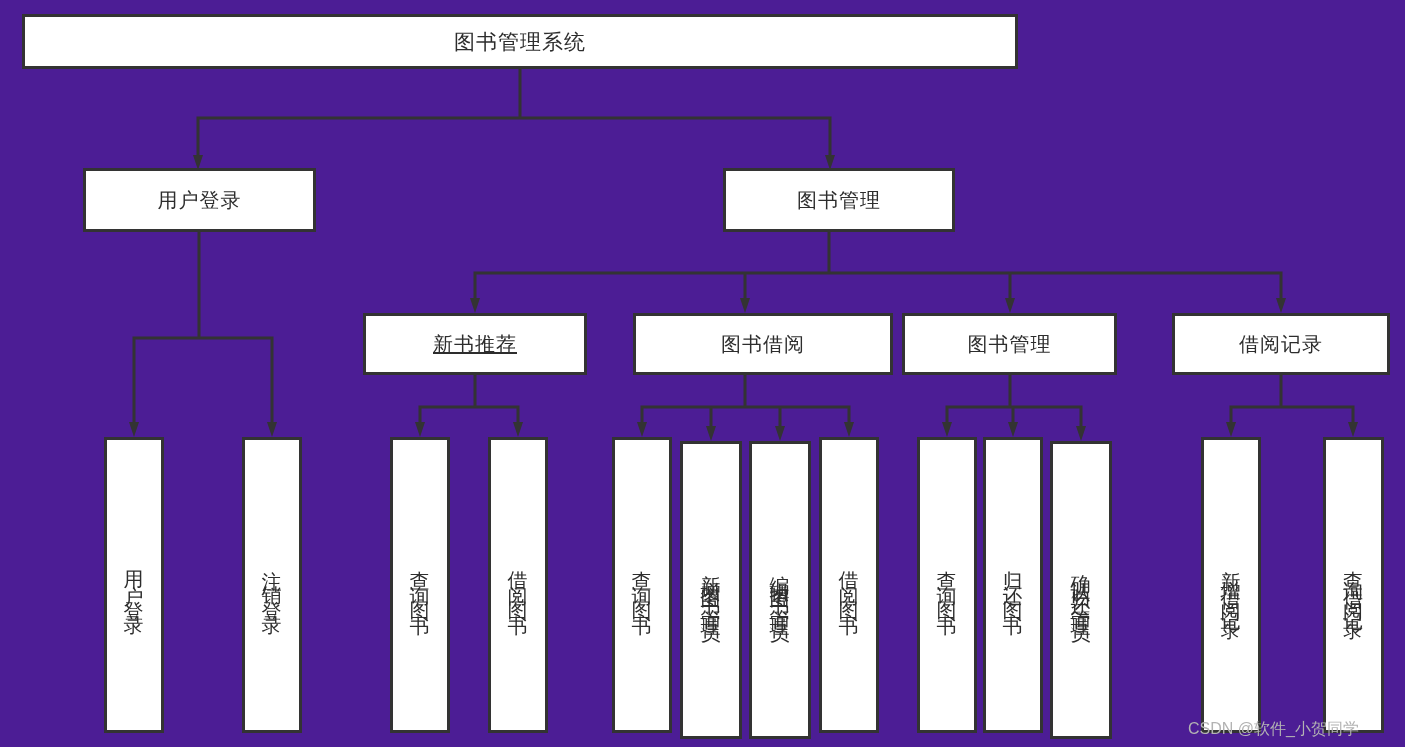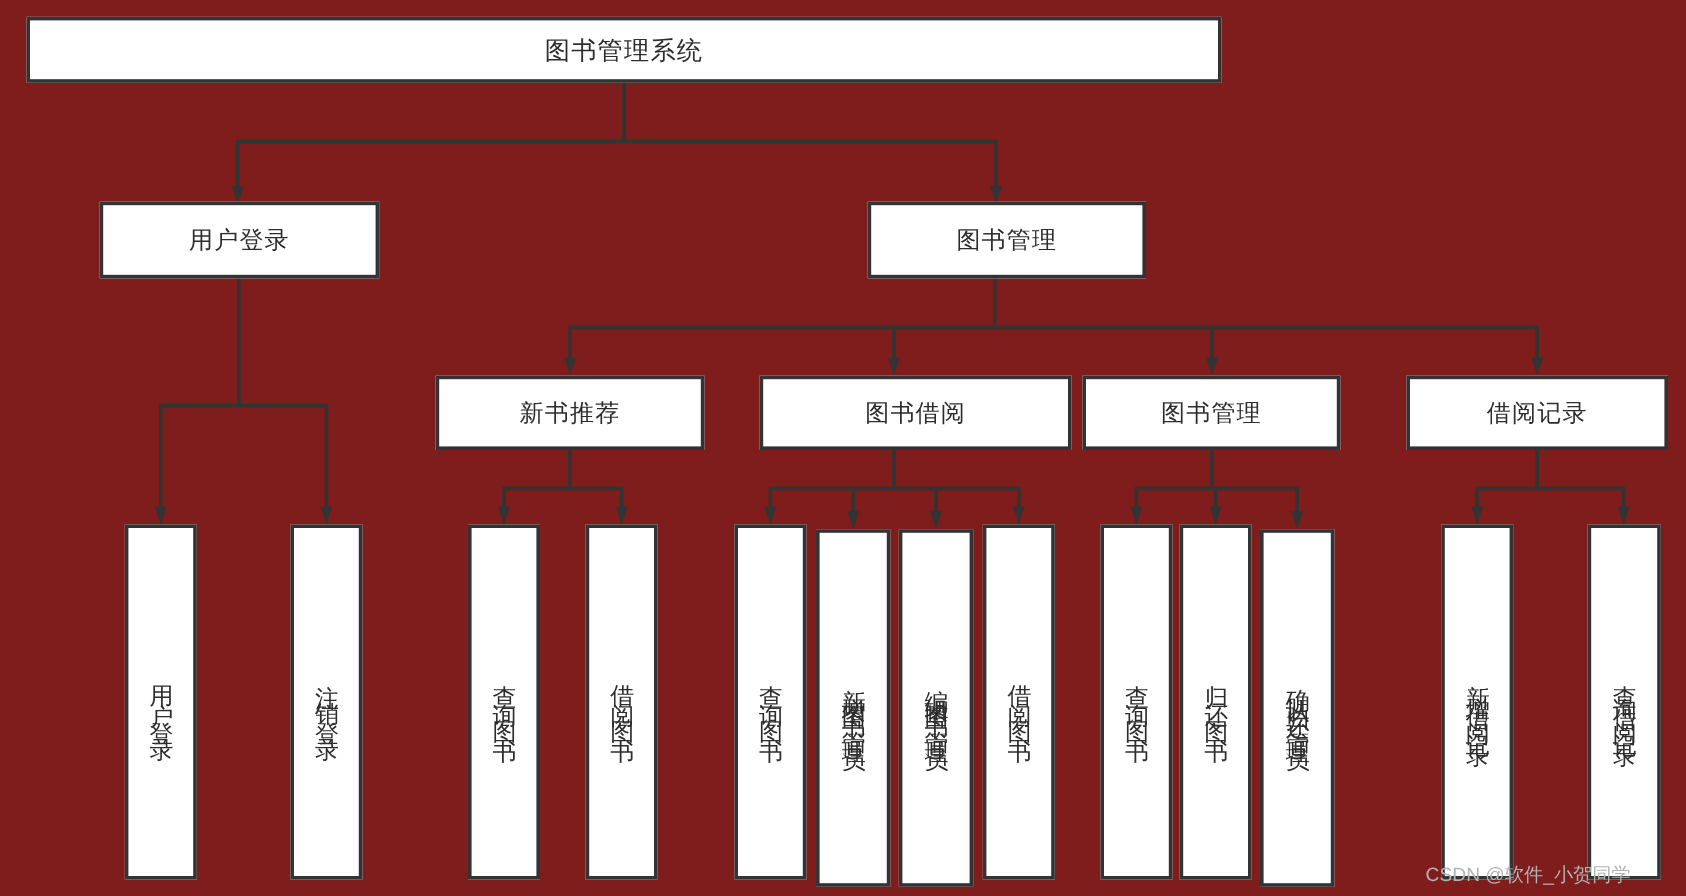--- a/index.html
+++ b/index.html
@@ -1,20 +1,20 @@
 <!DOCTYPE html>
 <html><head>
 <meta charset="utf-8">
 <style>
   html, body { margin: 0; padding: 0; background: #ffffff; }
   .canvas {
     position: relative;
     width: 1405px;
     height: 747px;
-    background: #7f1d1d;
+    background: #4c1d95;
     font-family: "Liberation Sans", "DejaVu Sans", sans-serif;
     overflow: hidden;
   }
   .connectors {
     position: absolute;
     left: 0; top: 0;
     width: 1405px; height: 747px;
   }
   .box {
     position: absolute;
@@ -97,21 +97,21 @@
     <span class="hlabel">图书管理系统</span>
   </div>
 
   <div class="box" style="left:83px; top:168px; width:233px; height:64px;">
     <span class="hlabel">用户登录</span>
   </div>
   <div class="box" style="left:723px; top:168px; width:232px; height:64px;">
     <span class="hlabel">图书管理</span>
   </div>
 
-  <div class="box" style="left:363px; top:313px; width:224px; height:62px;">
+  <div class="box" style="left:363px; top:313px; width:224px; height:62px;text-decoration:underline;">
     <span class="hlabel">新书推荐</span>
   </div>
   <div class="box" style="left:633px; top:313px; width:260px; height:62px;">
     <span class="hlabel">图书借阅</span>
   </div>
   <div class="box" style="left:902px; top:313px; width:215px; height:62px;">
     <span class="hlabel">图书管理</span>
   </div>
   <div class="box" style="left:1172px; top:313px; width:218px; height:62px;font-family:Liberation Serif, serif;">
     <span class="hlabel">借阅记录</span>

